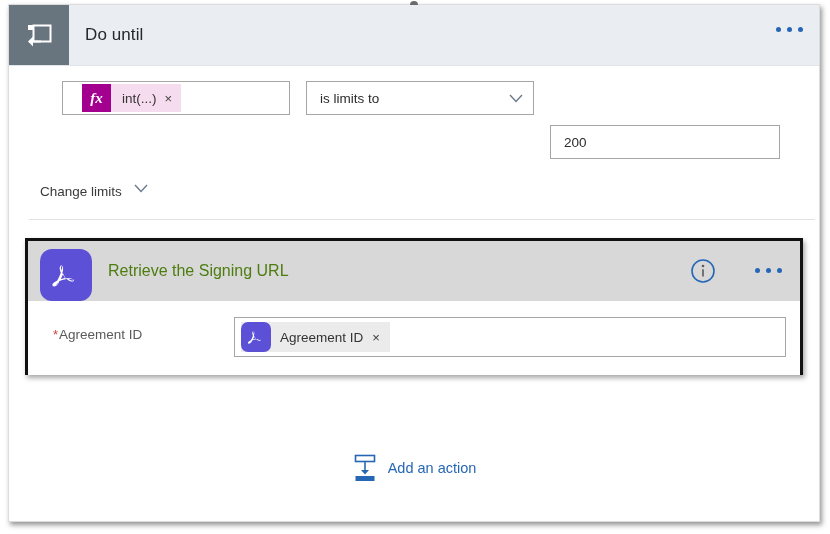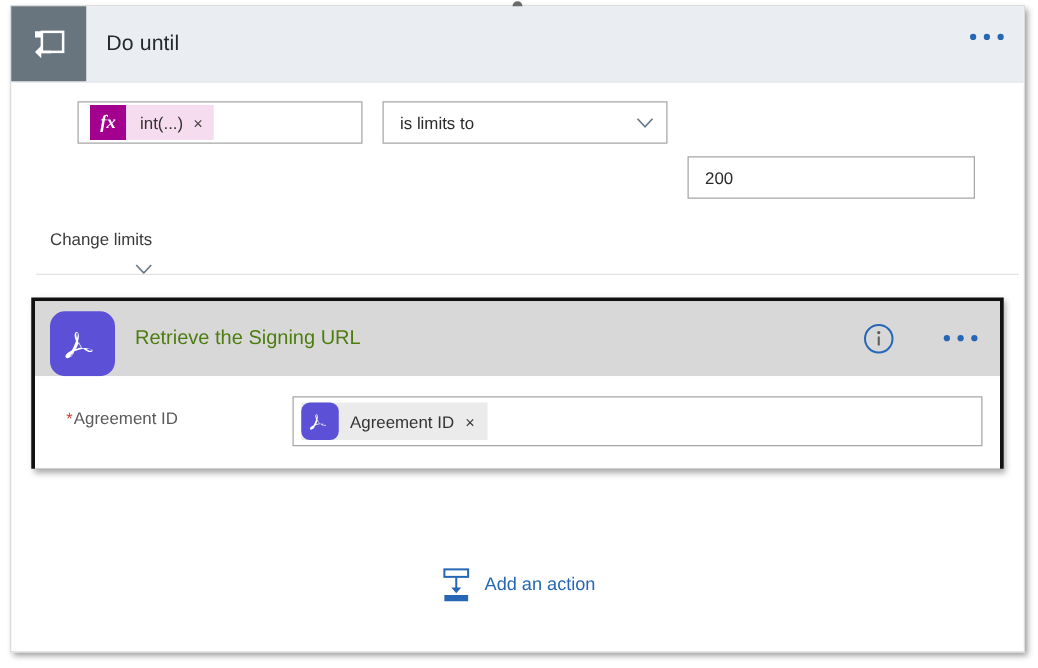--- a/index.html
+++ b/index.html
@@ -106,21 +106,21 @@
     border: 1px solid #a6a6a6;
     box-sizing: border-box;
     display: flex;
     align-items: center;
     cursor: text;
   }
   .fx-chip {
     display: flex;
     align-items: center;
     height: 100%;
-    margin-left: 9px;
+    margin-left: 19px;
   }
   .fx-badge {
     width: 29px;
     height: 28px;
     background: #a3008f;
     color: #ffffff;
     font-style: italic;
     font-weight: bold;
     font-size: 15px;
     display: flex;
@@ -193,24 +193,23 @@
     color: #3a3a3a;
     cursor: pointer;
   }
   .link-limits {
     position: absolute;
     left: 31px;
     top: 179px;
     font-size: 13.5px;
     color: #3a3a3a;
     display: flex;
-    align-items: flex-end;
+    align-items: flex-start;
     gap: 12px;
     cursor: pointer;
-    flex-direction: column;
   }
   .divider {
     position: absolute;
     left: 20px;
     top: 214px;
     width: 786px;
     height: 1px;
     background: #e2e2e2;
   }
 

